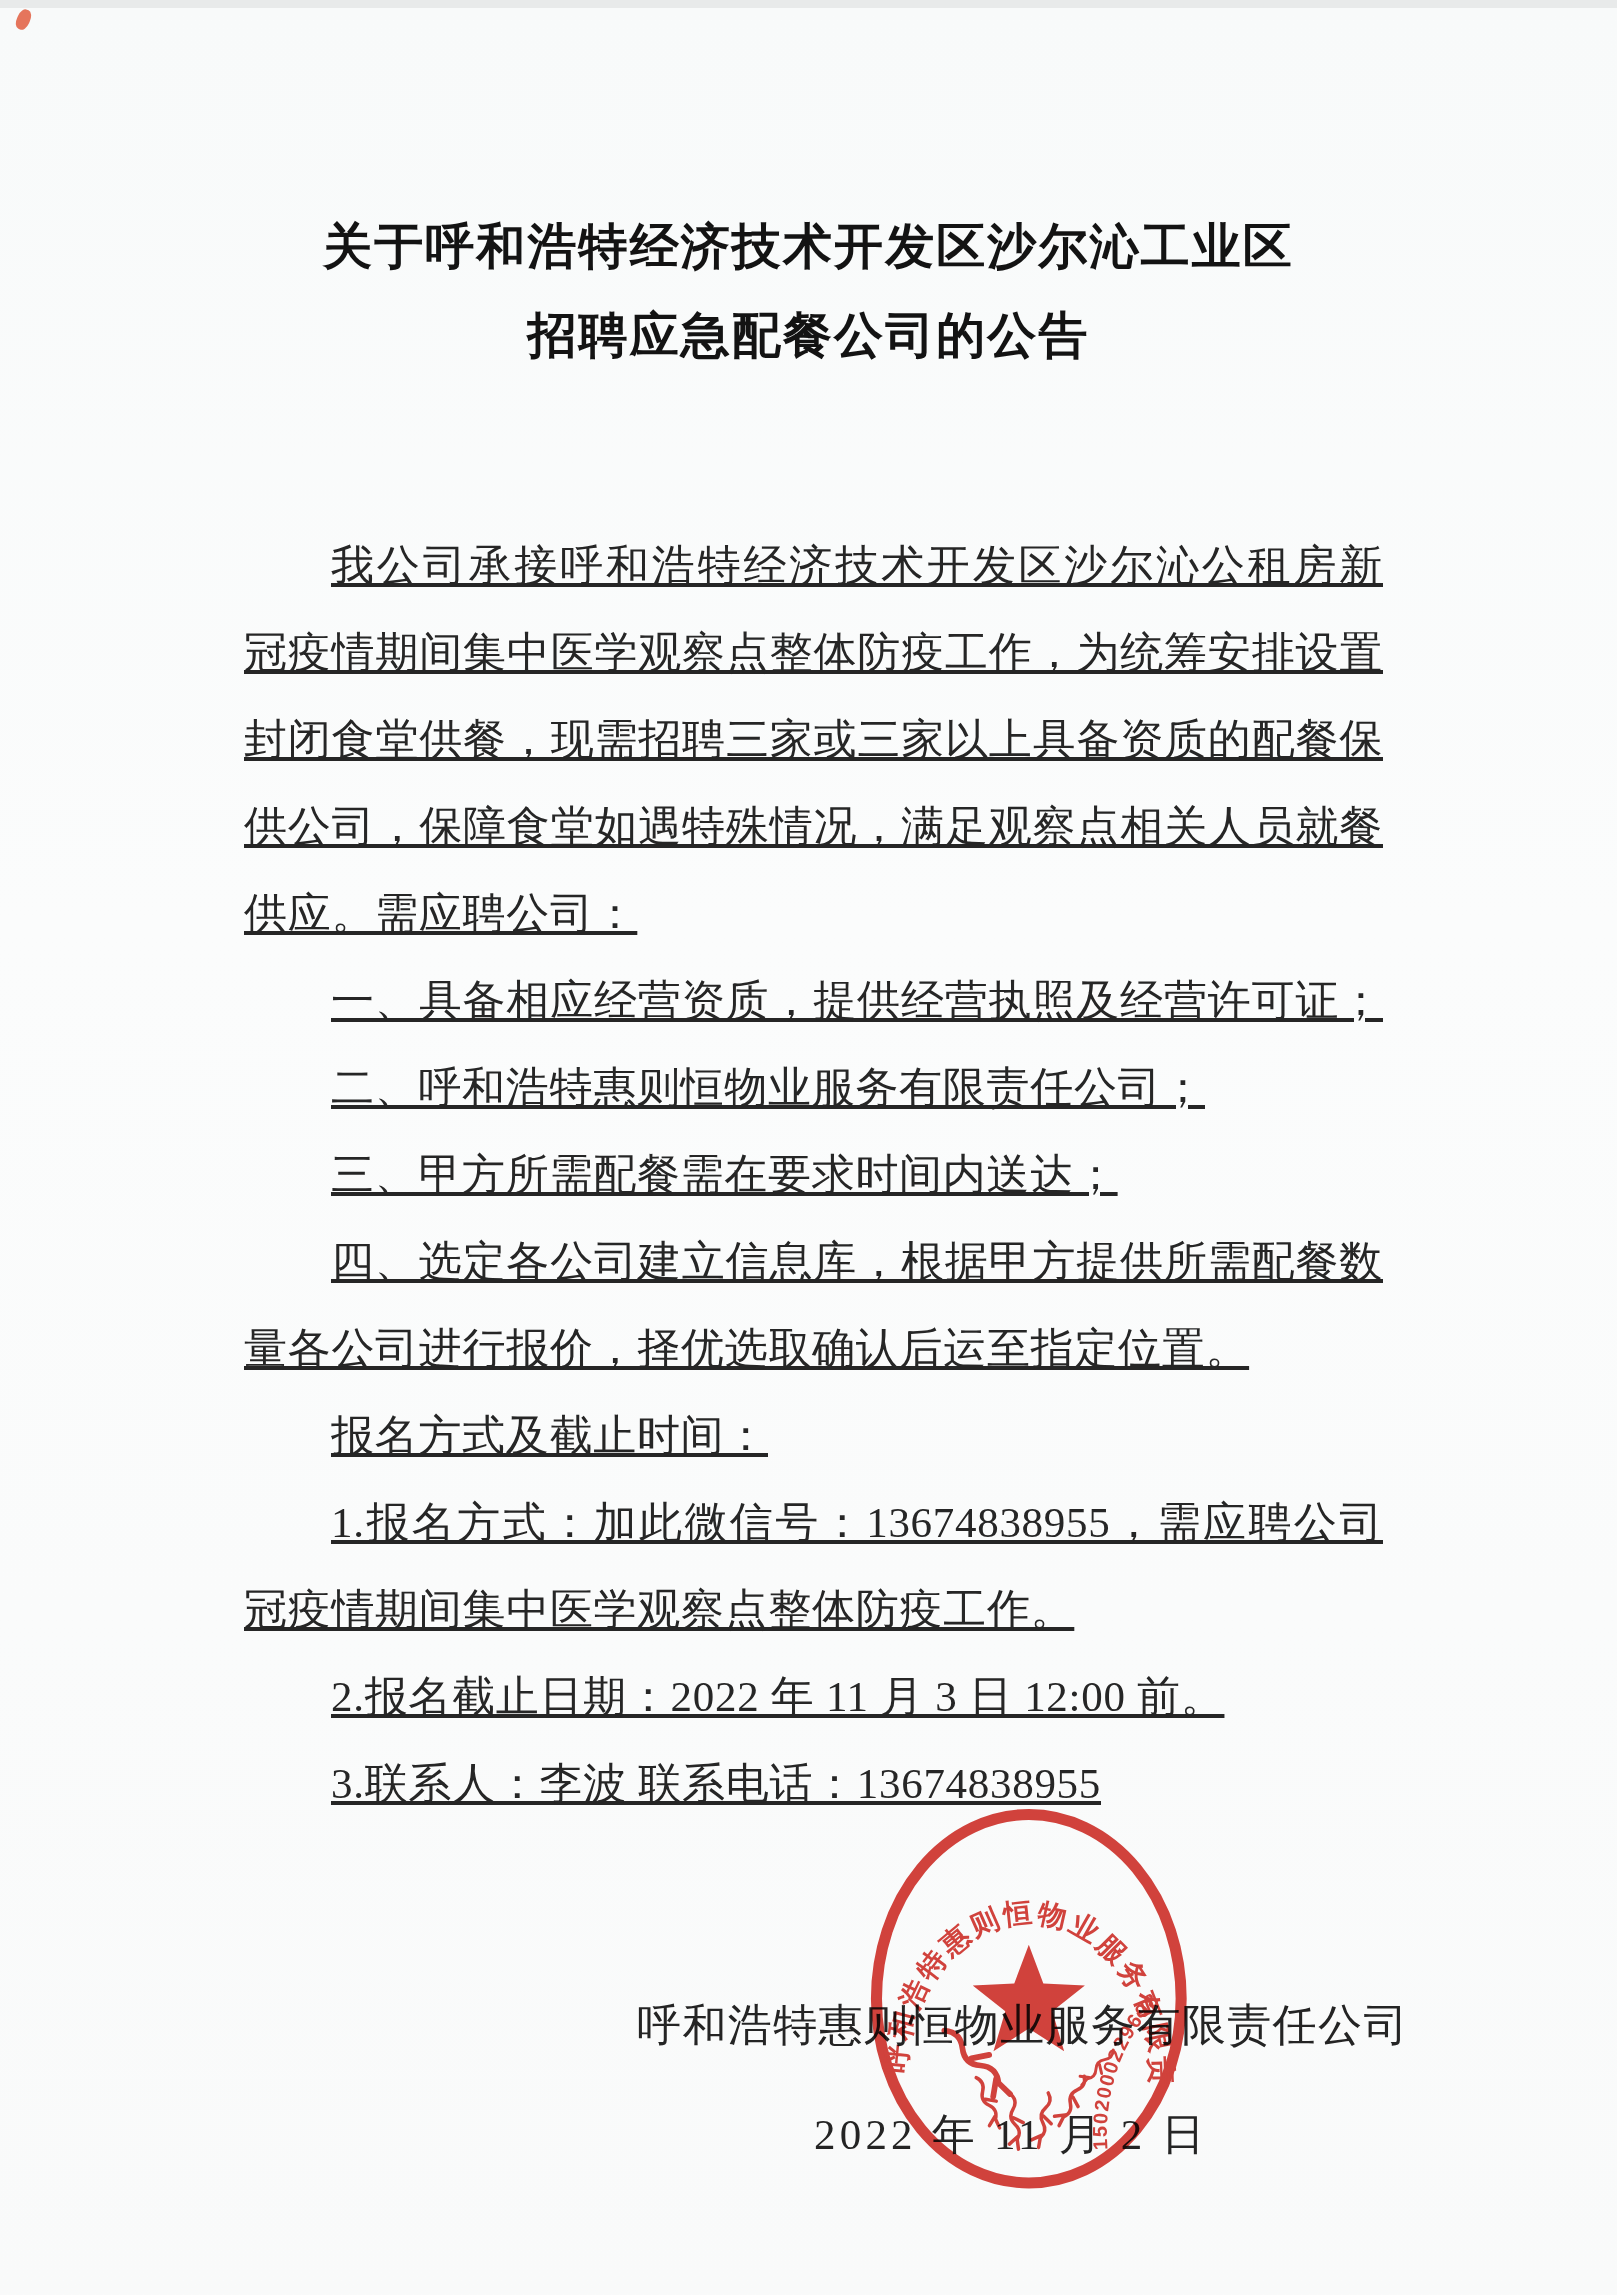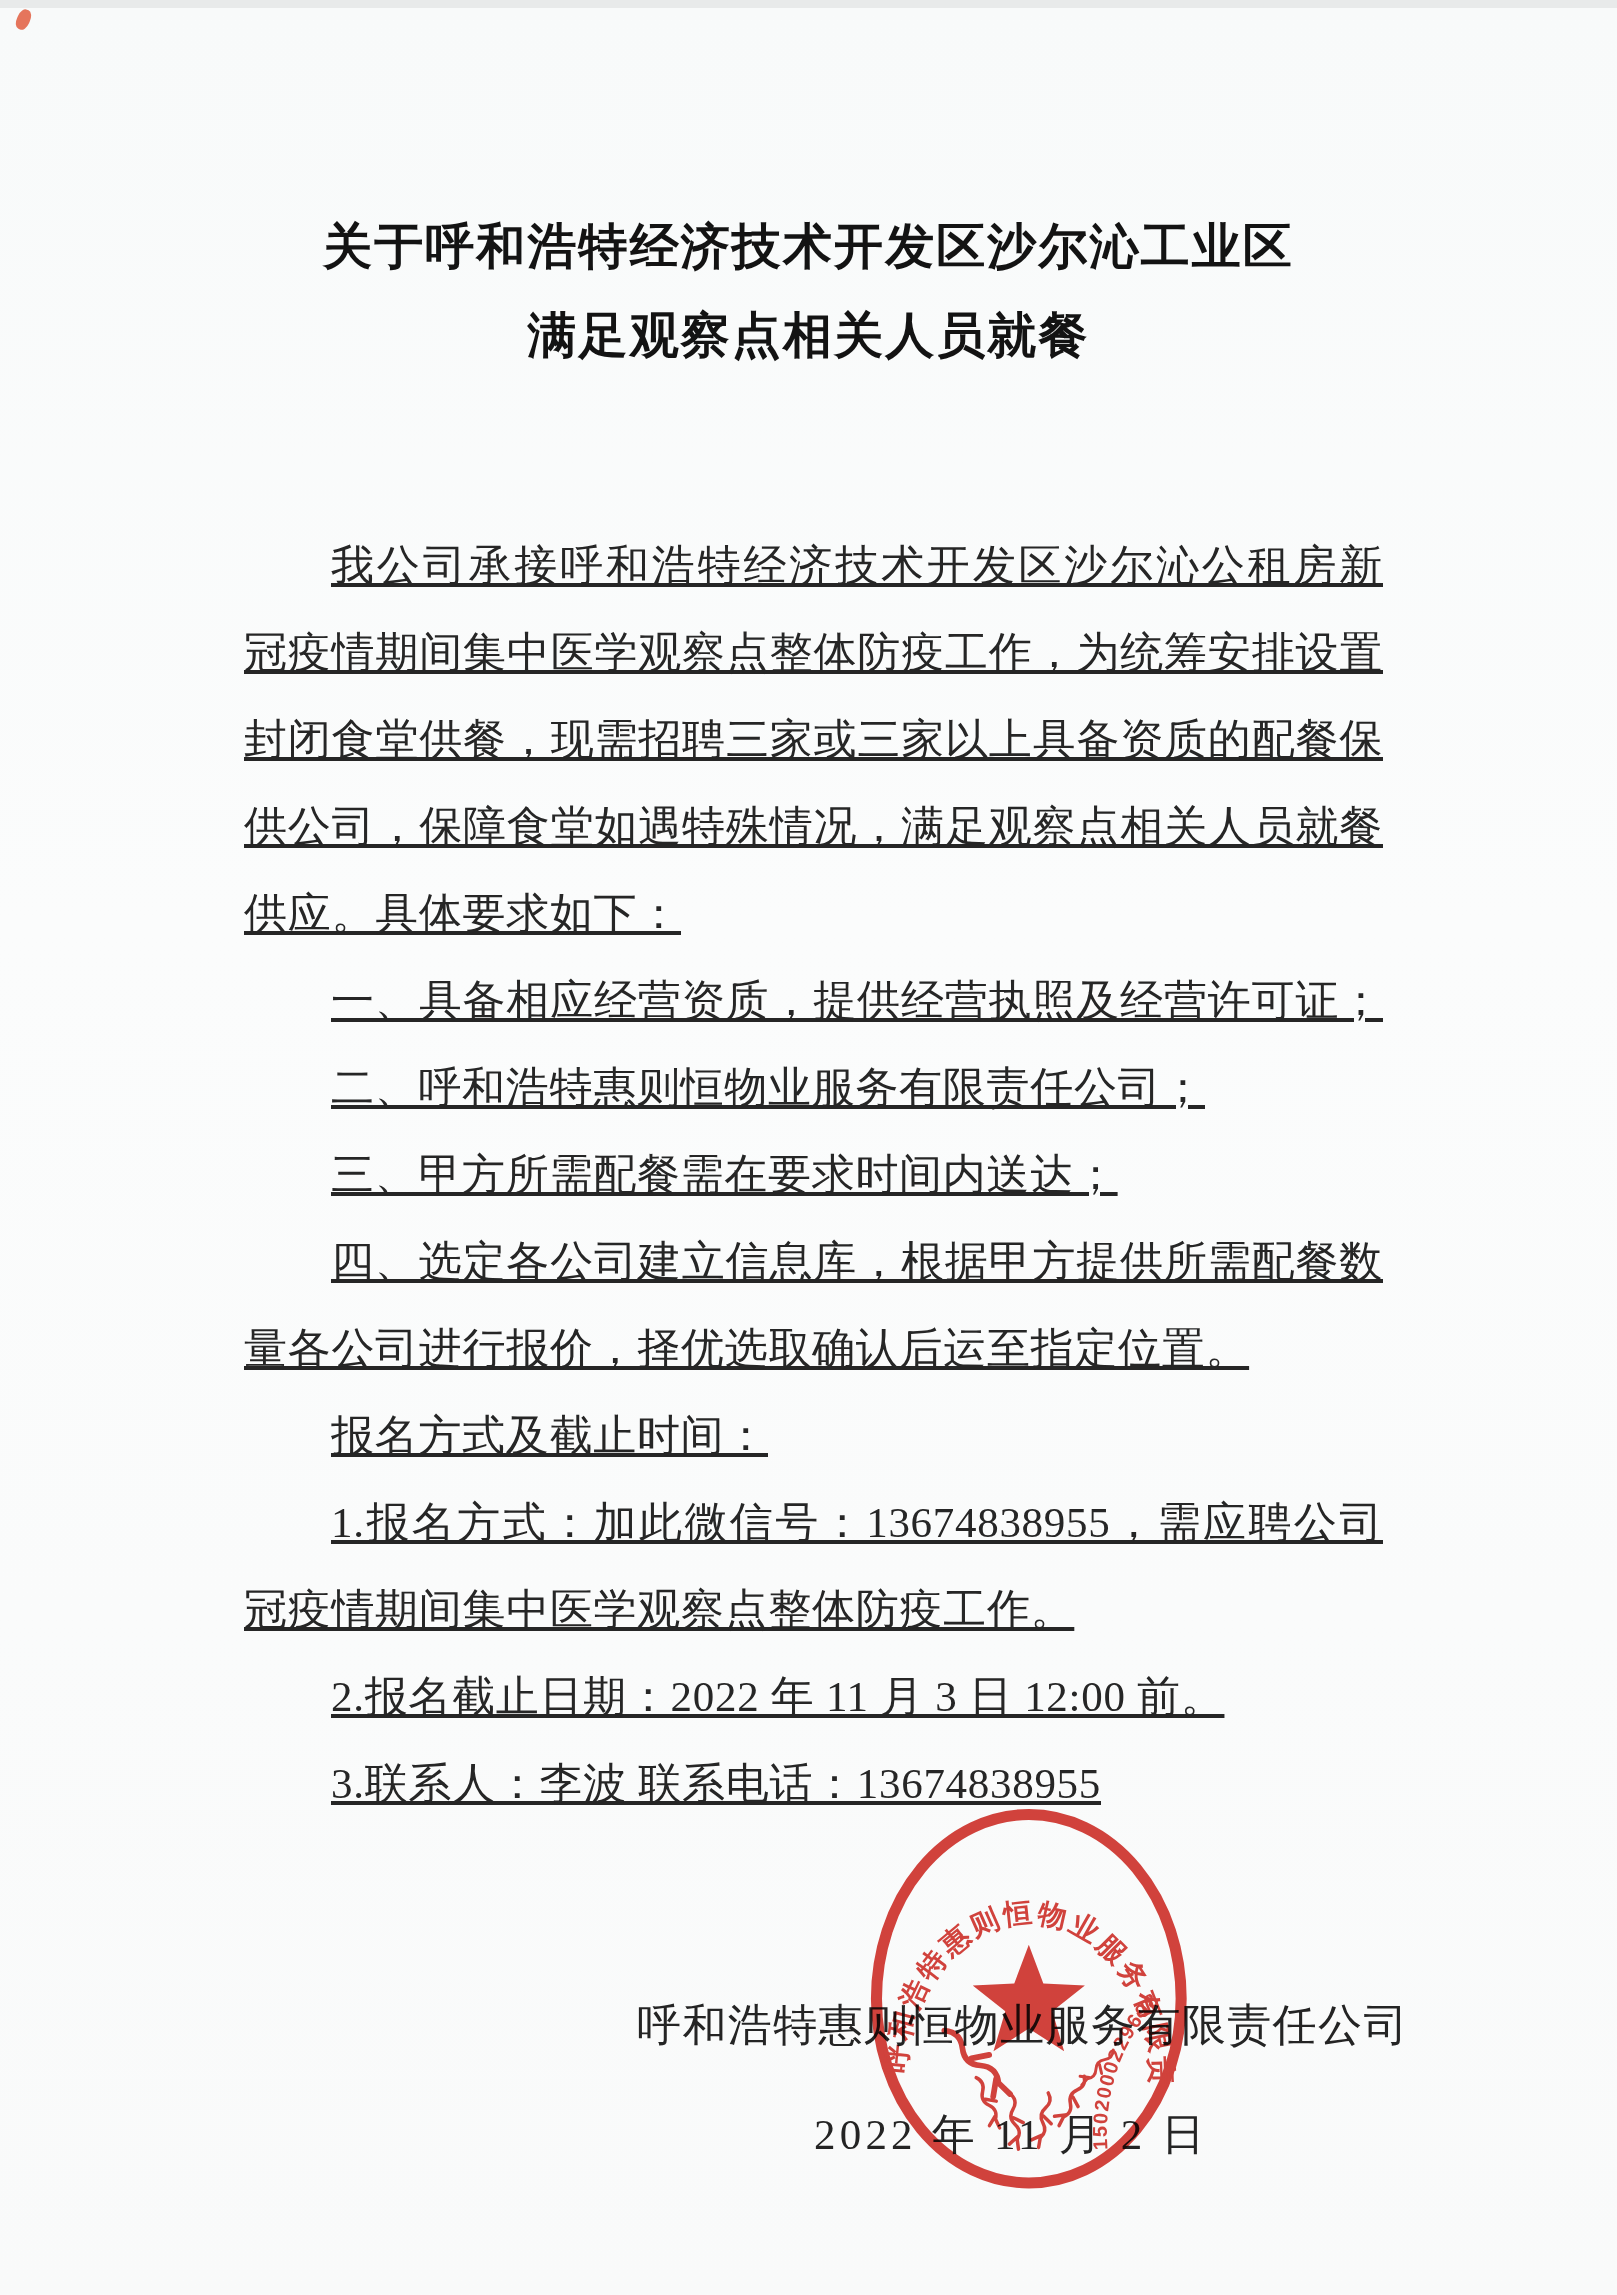--- a/index.html
+++ b/index.html
@@ -59,29 +59,29 @@
 </style>
 </head>
 <body>
 
 <div class="page">
 
   <div class="scan-speck"></div>
 
   <div class="title-block">
     <div class="title-line">关于呼和浩特经济技术开发区沙尔沁工业区</div>
-    <div class="title-line">满足观察点相关人员就餐</div>
+    <div class="title-line">招聘应急配餐公司的公告</div>
   </div>
 
   <div class="body-block">
     <div class="line indent fill">我公司承接呼和浩特经济技术开发区沙尔沁公租房新</div>
     <div class="line fill">冠疫情期间集中医学观察点整体防疫工作，为统筹安排设置</div>
     <div class="line fill">封闭食堂供餐，现需招聘三家或三家以上具备资质的配餐保</div>
     <div class="line fill">供公司，保障食堂如遇特殊情况，满足观察点相关人员就餐</div>
-    <div class="line">供应。具体要求如下：</div>
+    <div class="line">供应。需应聘公司：</div>
     <div class="line indent fill">一、具备相应经营资质，提供经营执照及经营许可证；</div>
     <div class="line indent">二、呼和浩特惠则恒物业服务有限责任公司；</div>
     <div class="line indent">三、甲方所需配餐需在要求时间内送达；</div>
     <div class="line indent fill">四、选定各公司建立信息库，根据甲方提供所需配餐数</div>
     <div class="line">量各公司进行报价，择优选取确认后运至指定位置。</div>
     <div class="line indent">报名方式及截止时间：</div>
     <div class="line indent fill">1.报名方式：加此微信号：13674838955，需应聘公司</div>
     <div class="line">冠疫情期间集中医学观察点整体防疫工作。</div>
     <div class="line indent">2.报名截止日期：2022 年 11 月 3 日 12:00 前。</div>
     <div class="line indent">3.联系人：李波 联系电话：13674838955</div>

